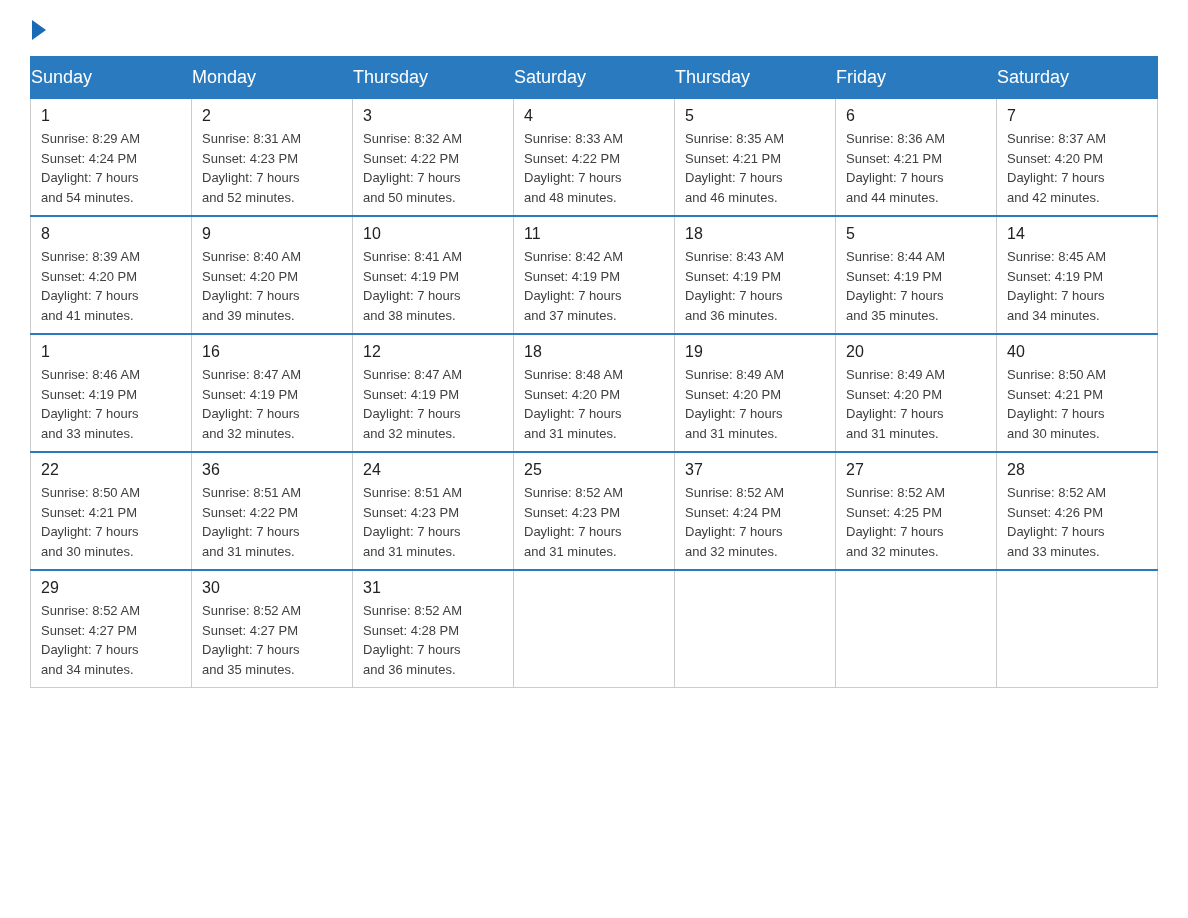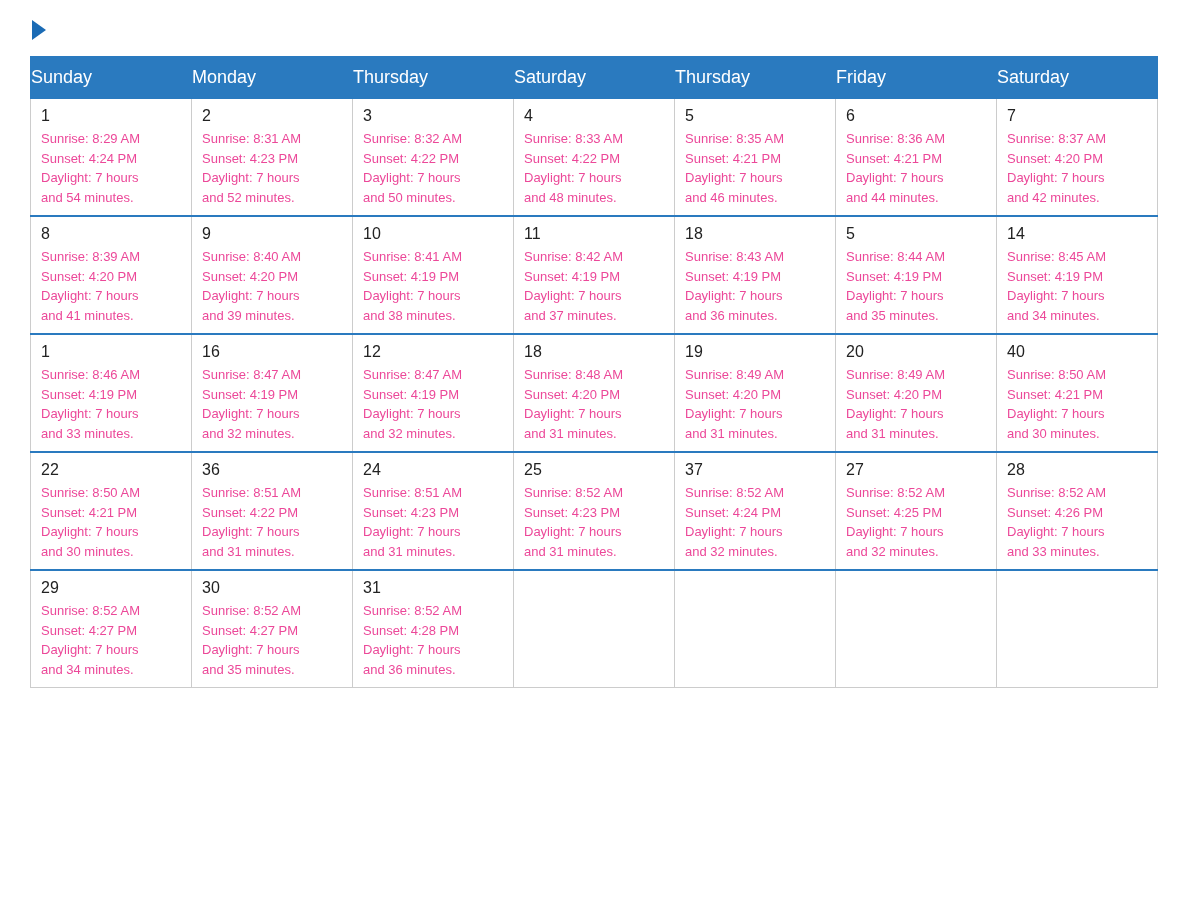--- a/index.html
+++ b/index.html
@@ -77,21 +77,21 @@
     }
     .calendar-table tbody tr td .day-number {
       font-size: 16px;
       font-weight: normal;
       color: #222;
       margin-bottom: 4px;
       display: block;
     }
     .calendar-table tbody tr td .day-info {
       font-size: 13px;
-      color: #ec4899;
+      color: #404040;
       line-height: 1.5;
     }
     .calendar-table tbody tr td.empty {
       background: #fff;
     }
     .row-separator td {
       border-top: 2px solid #2a7abf !important;
     }
     .logo-underline {
       color: #1a6bb5;

